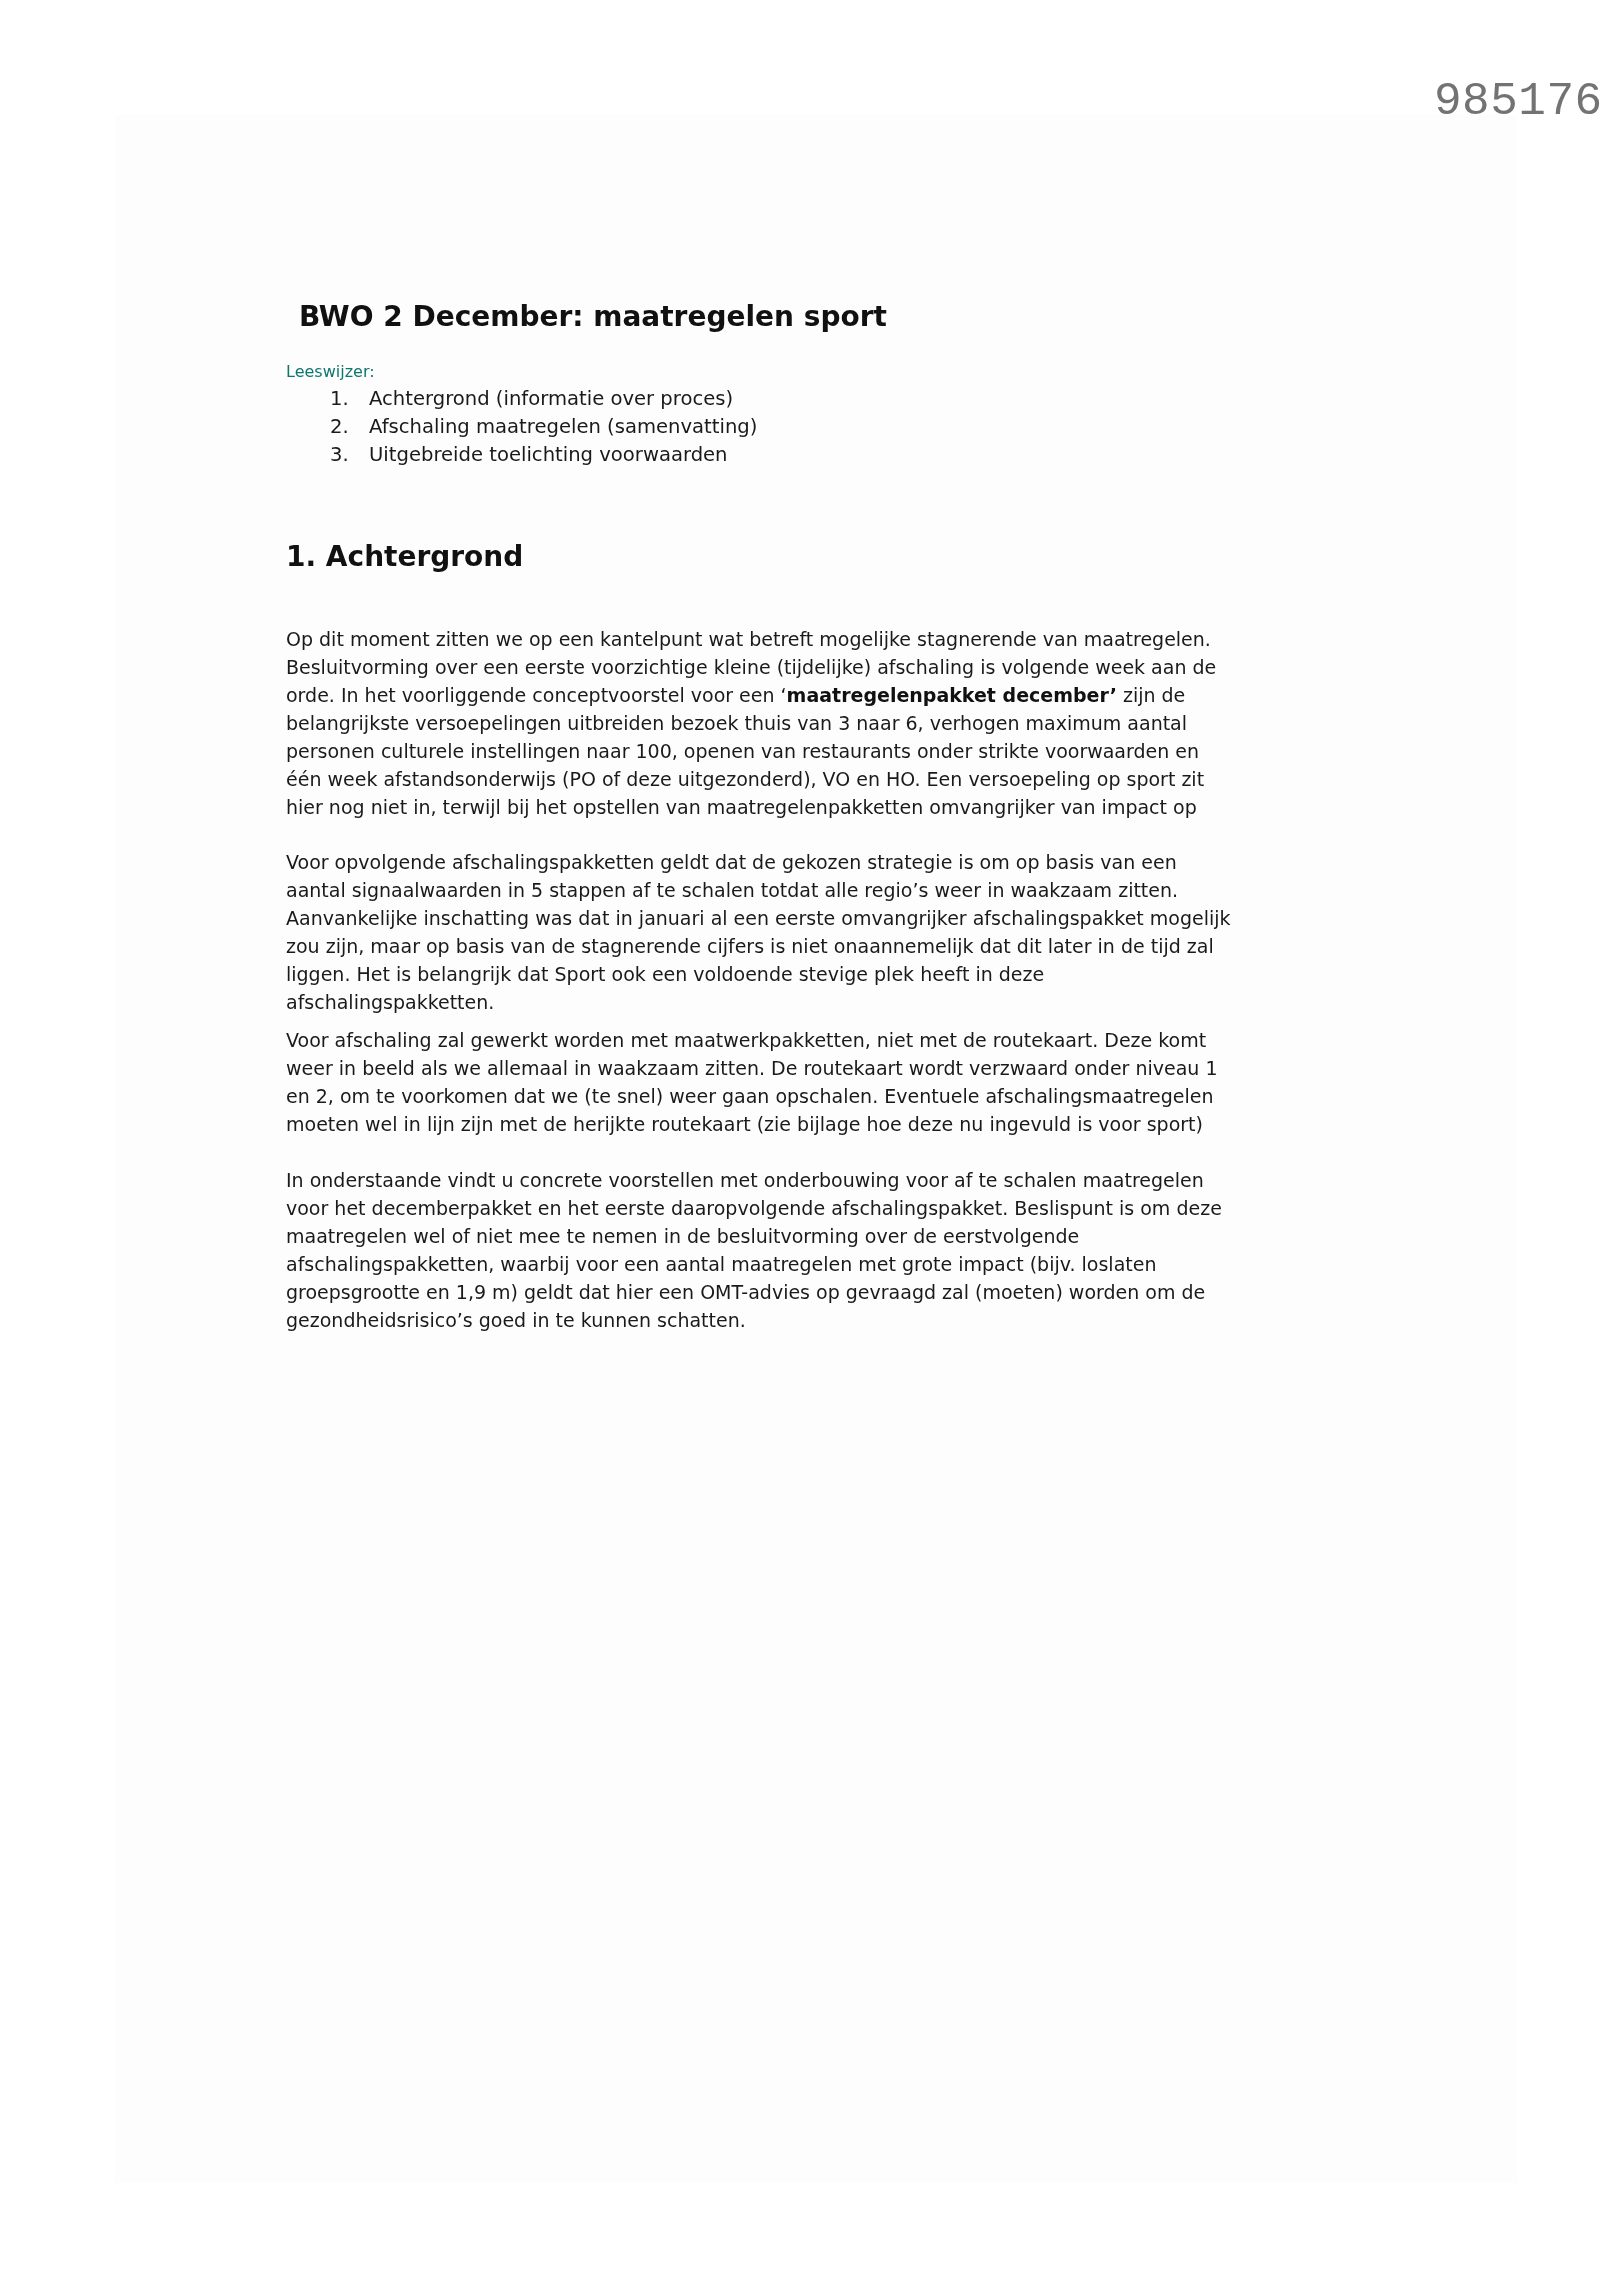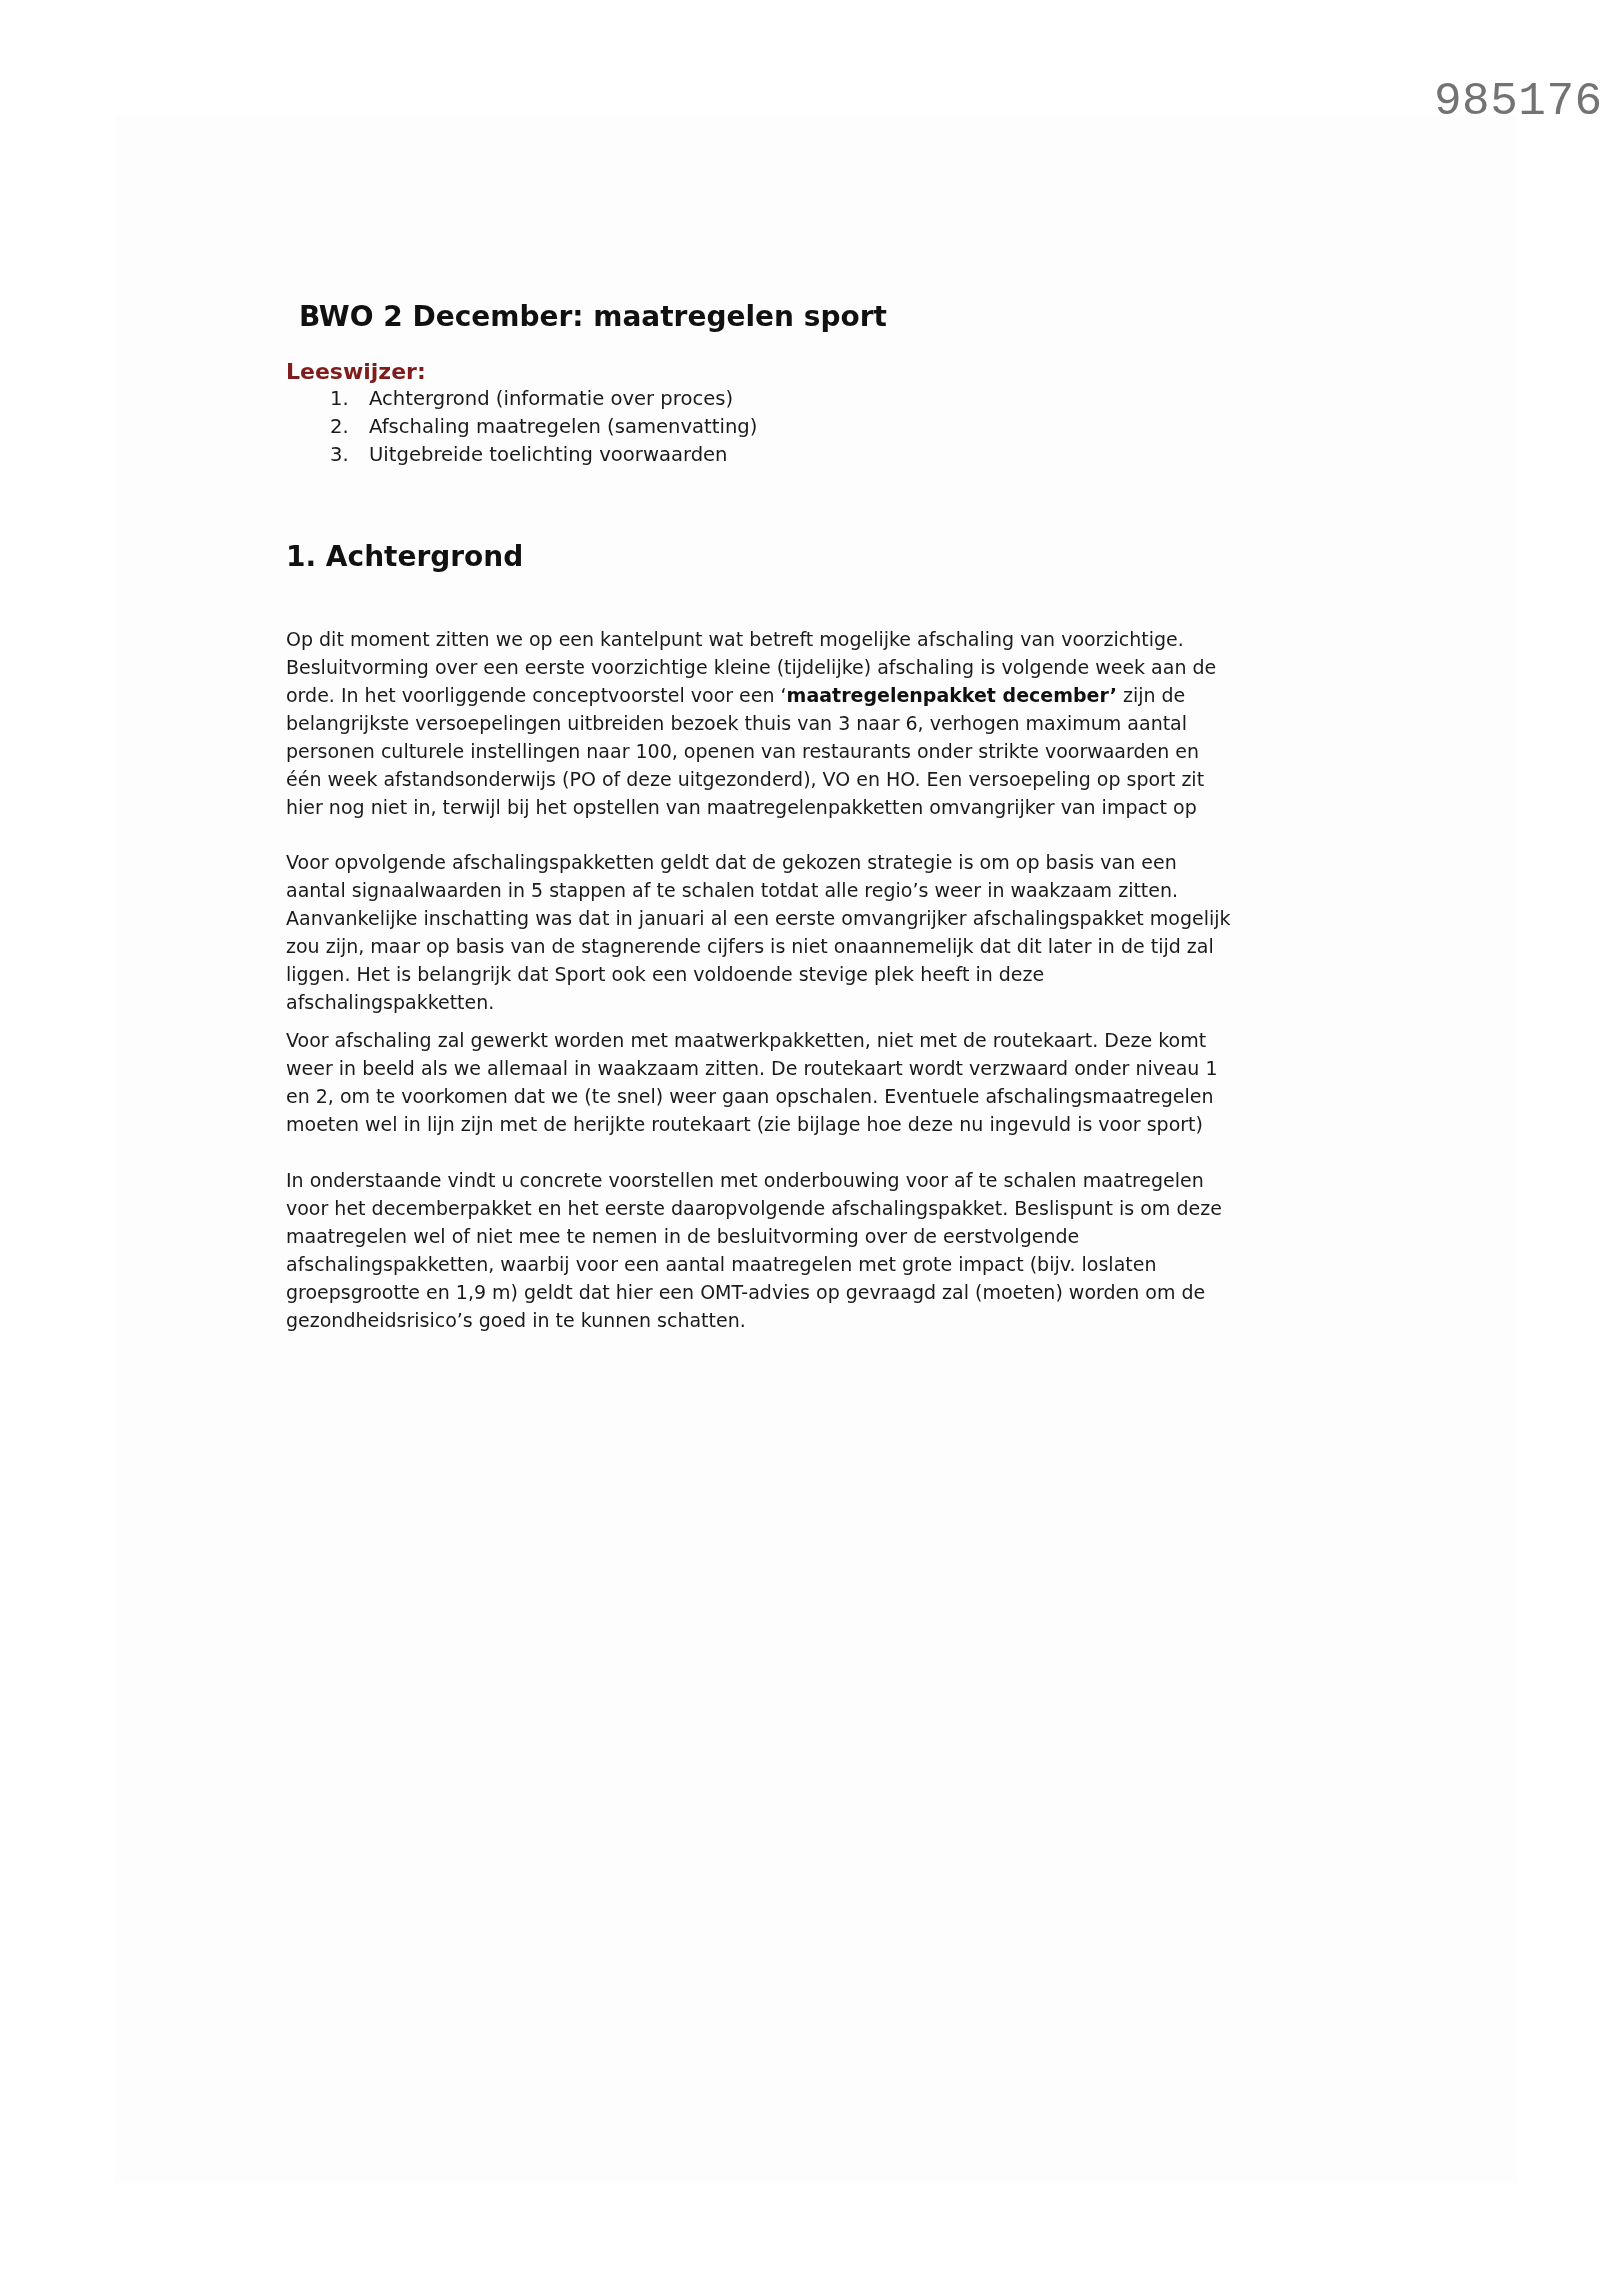--- a/index.html
+++ b/index.html
@@ -42,24 +42,24 @@
       font-size: 28px;
       font-weight: bold;
       margin: 13px;
       line-height: 35px;
       color: #111;
     }
     .leeswijzer {
       margin-top: 23.5px;
     }
     .leeswijzer-label {
-      font-size: 22px;
-      font-weight: bold;
+      font-size: 16px;
+      font-weight: normal;
       line-height: 27.4px;
-      color: #7f1d1d;
+      color: #0f766e;
     }
     .toc-list {
       list-style: none;
       margin: 0;
       padding: 0 0 0 44px;
     }
     .toc-item {
       font-size: 19.6px;
       line-height: 28px;
       display: flex;
@@ -122,21 +122,21 @@
         <span class="toc-num">3.</span>
         <span>Uitgebreide toelichting voorwaarden</span>
       </li>
     </ol>
   </div>
 
   <h2 class="section-heading">1. Achtergrond</h2>
 
   <div class="paragraphs">
     <p class="para">
-      <span class="line">Op dit moment zitten we op een kantelpunt wat betreft mogelijke afschaling van voorzichtige.</span>
+      <span class="line">Op dit moment zitten we op een kantelpunt wat betreft mogelijke stagnerende van maatregelen.</span>
       <span class="line">Besluitvorming over een eerste voorzichtige kleine (tijdelijke) afschaling is volgende week aan de</span>
       <span class="line"><span>orde. In het voorliggende conceptvoorstel voor een ‘</span><b>maatregelenpakket december’</b><span> zijn de</span></span>
       <span class="line">belangrijkste versoepelingen uitbreiden bezoek thuis van 3 naar 6, verhogen maximum aantal</span>
       <span class="line">personen culturele instellingen naar 100, openen van restaurants onder strikte voorwaarden en</span>
       <span class="line">één week afstandsonderwijs (PO of deze uitgezonderd), VO en HO. Een versoepeling op sport zit</span>
       <span class="line">hier nog niet in, terwijl bij het opstellen van maatregelenpakketten omvangrijker van impact op</span>
     </p>
     <div class="gap-large"></div>
     <p class="para">
       <span class="line">Voor opvolgende afschalingspakketten geldt dat de gekozen strategie is om op basis van een</span>

